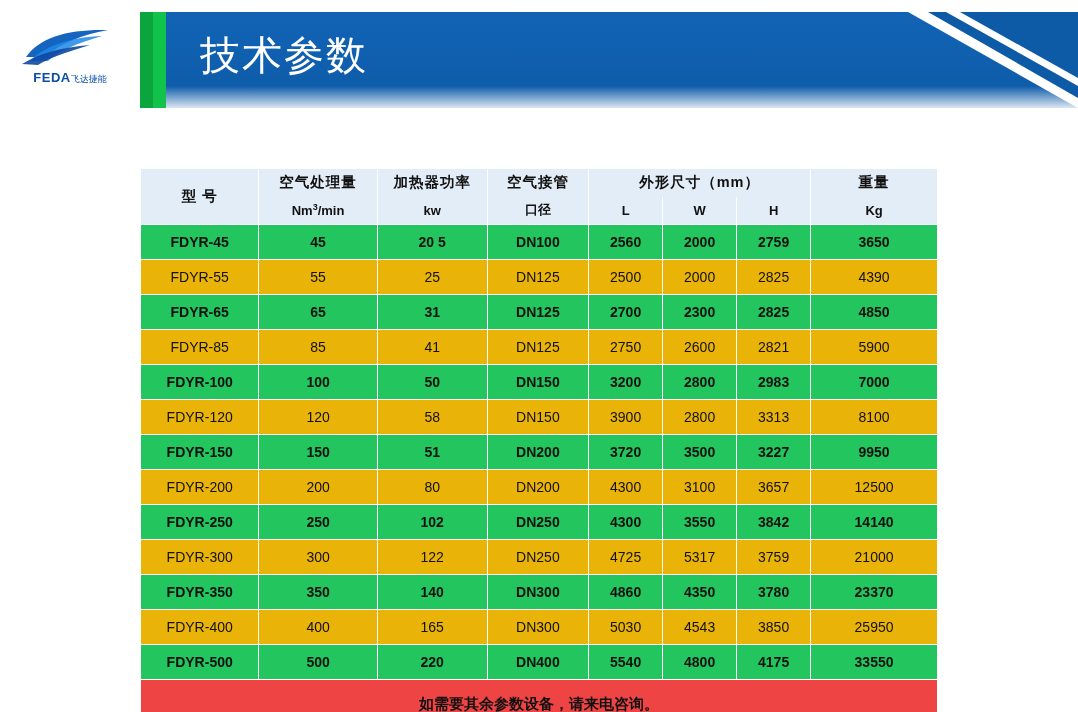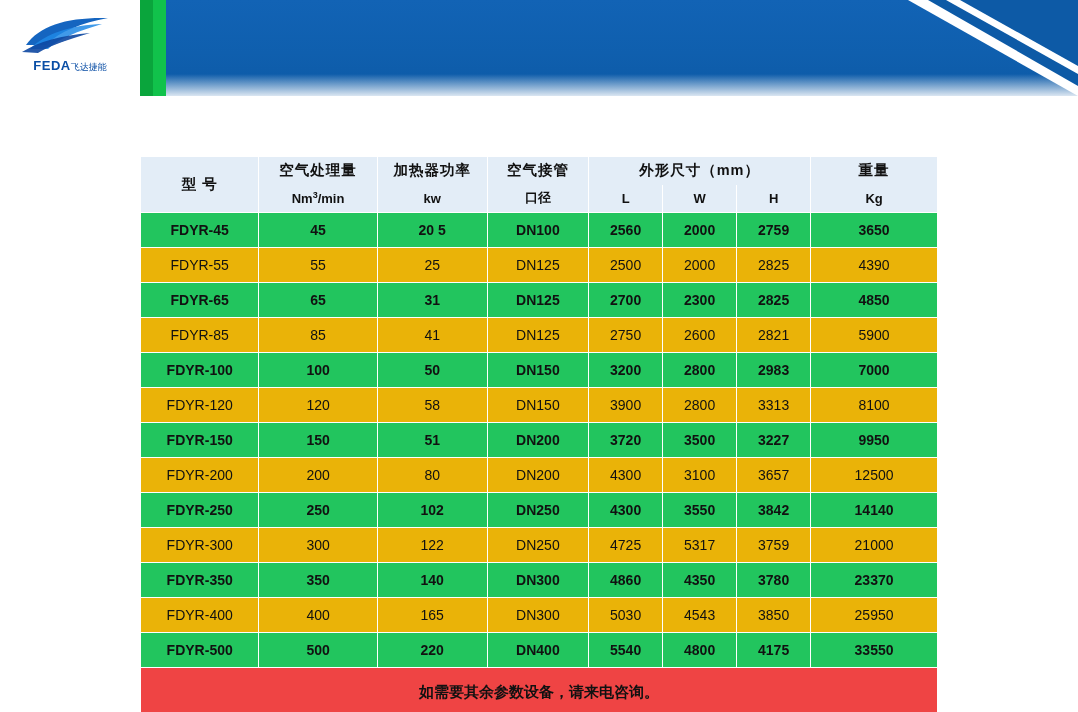--- a/index.html
+++ b/index.html
@@ -15,20 +15,21 @@
     overflow: hidden;
   }
 
   
   .header {
     position: relative;
     width: 1078px;
     height: 96px;
     background: #4d7c0f;
     overflow: hidden;
+    margin-top: 12px;
   }
   .header-logo-area {
     position: absolute;
     left: 0; top: 0;
     width: 140px; height: 96px;
     background: #ffffff;
     display: flex;
     align-items: center;
     justify-content: center;
   }
@@ -201,20 +202,21 @@
   <div class="header-greenbar"></div>
   <div class="header-greenbar2"></div>
   <div class="header-blue"></div>
   <div class="header-blue-sheen"></div>
 
   <div class="tri-a"></div>
   <div class="tri-b"></div>
   <div class="tri-c"></div>
   <div class="tri-d"></div>
 
+  <div class="header-title">技术参数</div>
 </div>
 
 <div class="sheet">
   <table class="spec">
     <colgroup>
       <col class="c-model">
         <col class="c-air">
         <col class="c-power">
         <col class="c-pipe">
       <col class="c-dim">

